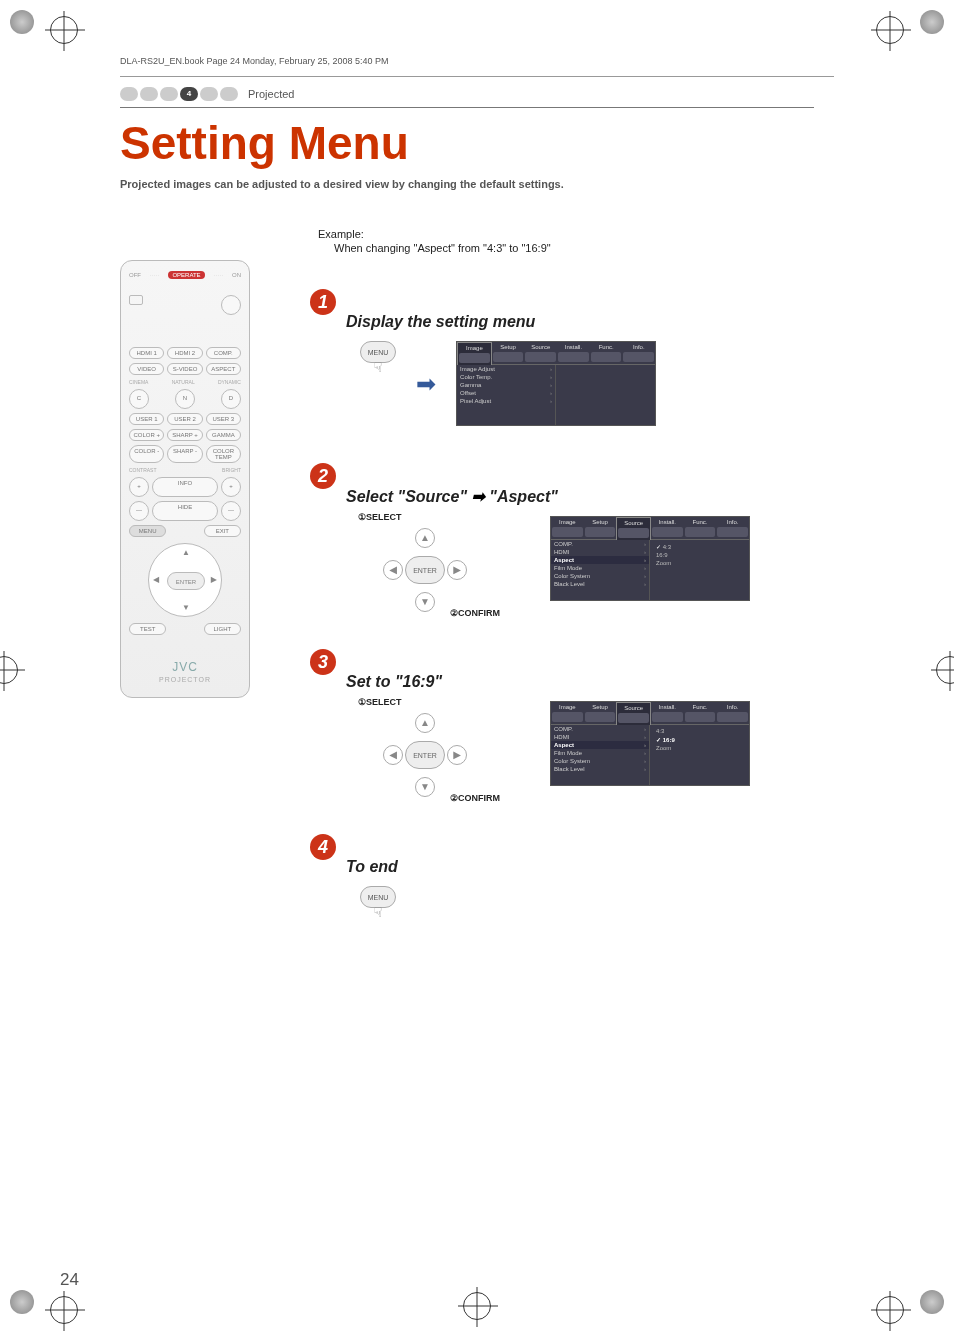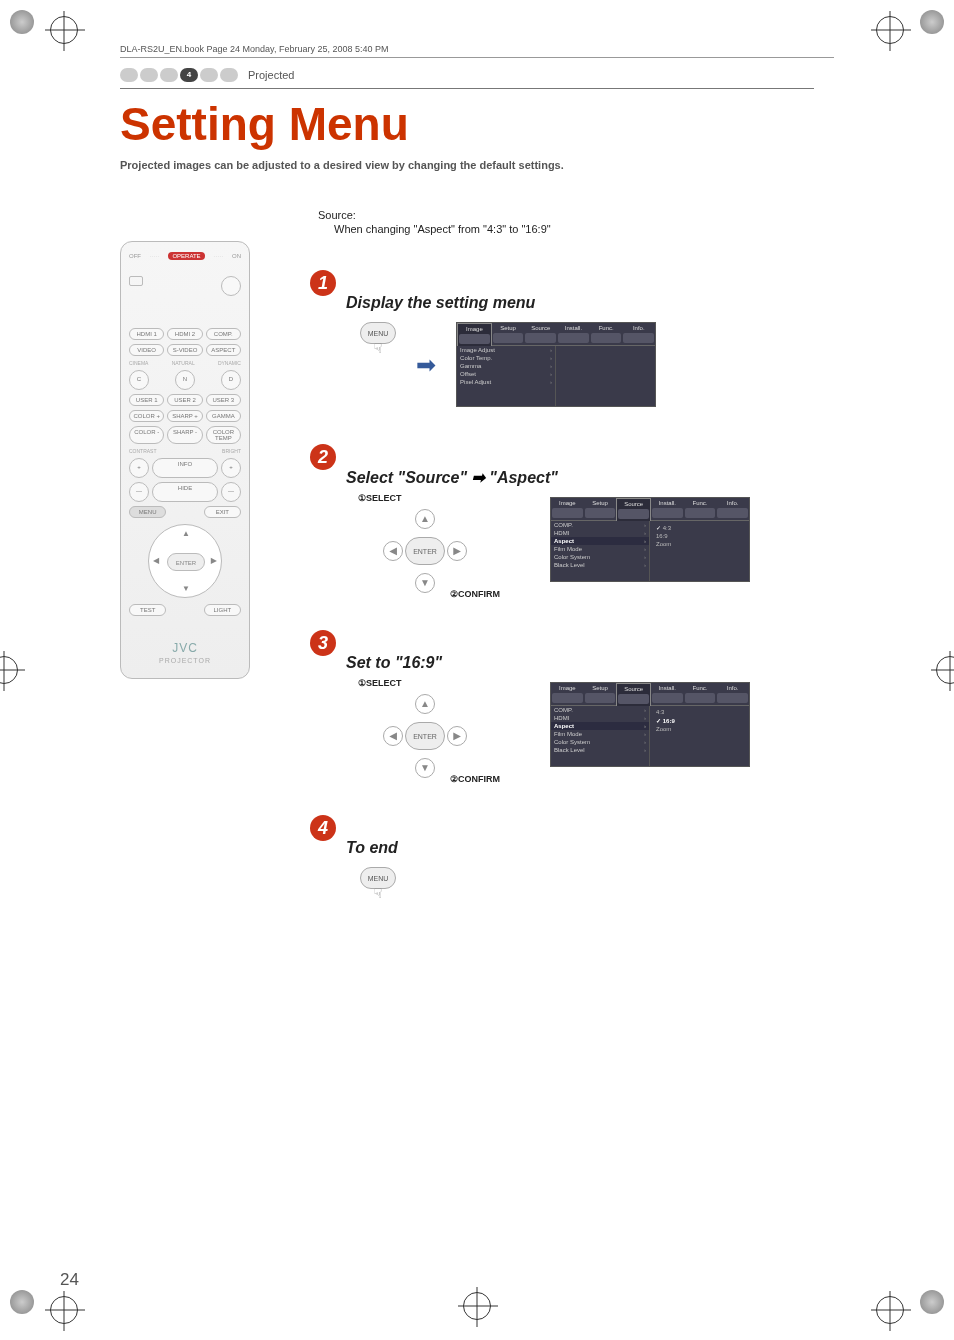--- a/index.html
+++ b/index.html
@@ -17,21 +17,21 @@
   .crop-cross::after{top:50%;left:-6px;height:1px;width:40px;transform:translateY(-50%);}
   .crop-tl .crop-cross{left:40px;top:6px;} .crop-tr .crop-cross{right:40px;top:6px;}
   .crop-bl .crop-cross{left:40px;bottom:6px;} .crop-br .crop-cross{right:40px;bottom:6px;}
   .crop-center-left,.crop-center-right{position:absolute;top:50%;transform:translateY(-50%);}
   .crop-center-left{left:-10px;} .crop-center-right{right:-10px;}
   .crop-center-bottom{position:absolute;bottom:20px;left:50%;transform:translateX(-50%);}
   .crop-reg{width:28px;height:28px;border:1px solid #333;border-radius:50%;position:relative;}
   .crop-reg::before,.crop-reg::after{content:'';position:absolute;background:#333;}
   .crop-reg::before{left:50%;top:-6px;width:1px;height:40px;transform:translateX(-50%);}
   .crop-reg::after{top:50%;left:-6px;height:1px;width:40px;transform:translateY(-50%);}
-  .book-header { font-size: 9px; color:#555; border-bottom:1px solid #999; padding-bottom:3px; margin: 4px 60px 10px 60px;}
+  .book-header { font-size: 9px; color:#555; border-bottom:1px solid #999; padding-bottom:10px; margin: 16px 60px 10px 60px;}
   .tab-strip { margin-left: 60px; display:flex; align-items:center; gap:2px; margin-bottom:6px; }
   .tab-pill { width:18px; height:14px; border-radius:7px; background:#ccc; }
   .tab-pill.active { background:#444; color:#fff; font-size:8px; font-weight:bold; text-align:center; line-height:14px; }
   .tab-label { font-size:11px; color:#555; margin-left:8px; }
   .tab-underline { border-bottom:1.5px solid #777; margin-left:60px; margin-right:80px; margin-bottom:8px;}
   h1.main { font-size: 46px; font-weight:700; color:#c30; margin: 4px 0 8px 60px; font-family: Arial Black, Arial, sans-serif; }
   .intro { font-size: 11px; font-weight:bold; color:#555; margin-left:60px; margin-bottom:30px; }
   .columns { display:flex; gap:20px; margin-left:60px; margin-right:60px; }
   .left-col { width: 170px; flex-shrink:0; margin-top:40px; }
   .right-col { flex:1; }
@@ -211,21 +211,21 @@
           <div style="flex:1"></div>
           <div class="btn">LIGHT</div>
         </div>
         <div style="height:20px"></div>
         <div class="brand">JVC</div>
         <div class="proj">PROJECTOR</div>
       </div>
     </div>
 
     <div class="right-col">
-      <div class="example-label">Source:</div>
+      <div class="example-label">Example:</div>
       <div class="example-text">When changing "Aspect" from "4:3" to "16:9"</div>
 
       <div class="step-row">
         <div class="step-num">1</div>
         <div class="step-title">Display the setting menu</div>
       </div>
       <div class="step-body">
         <div class="menu-btn-diag">
           <div class="menu-btn-shape">MENU</div>
           <div class="hand">☟</div>

